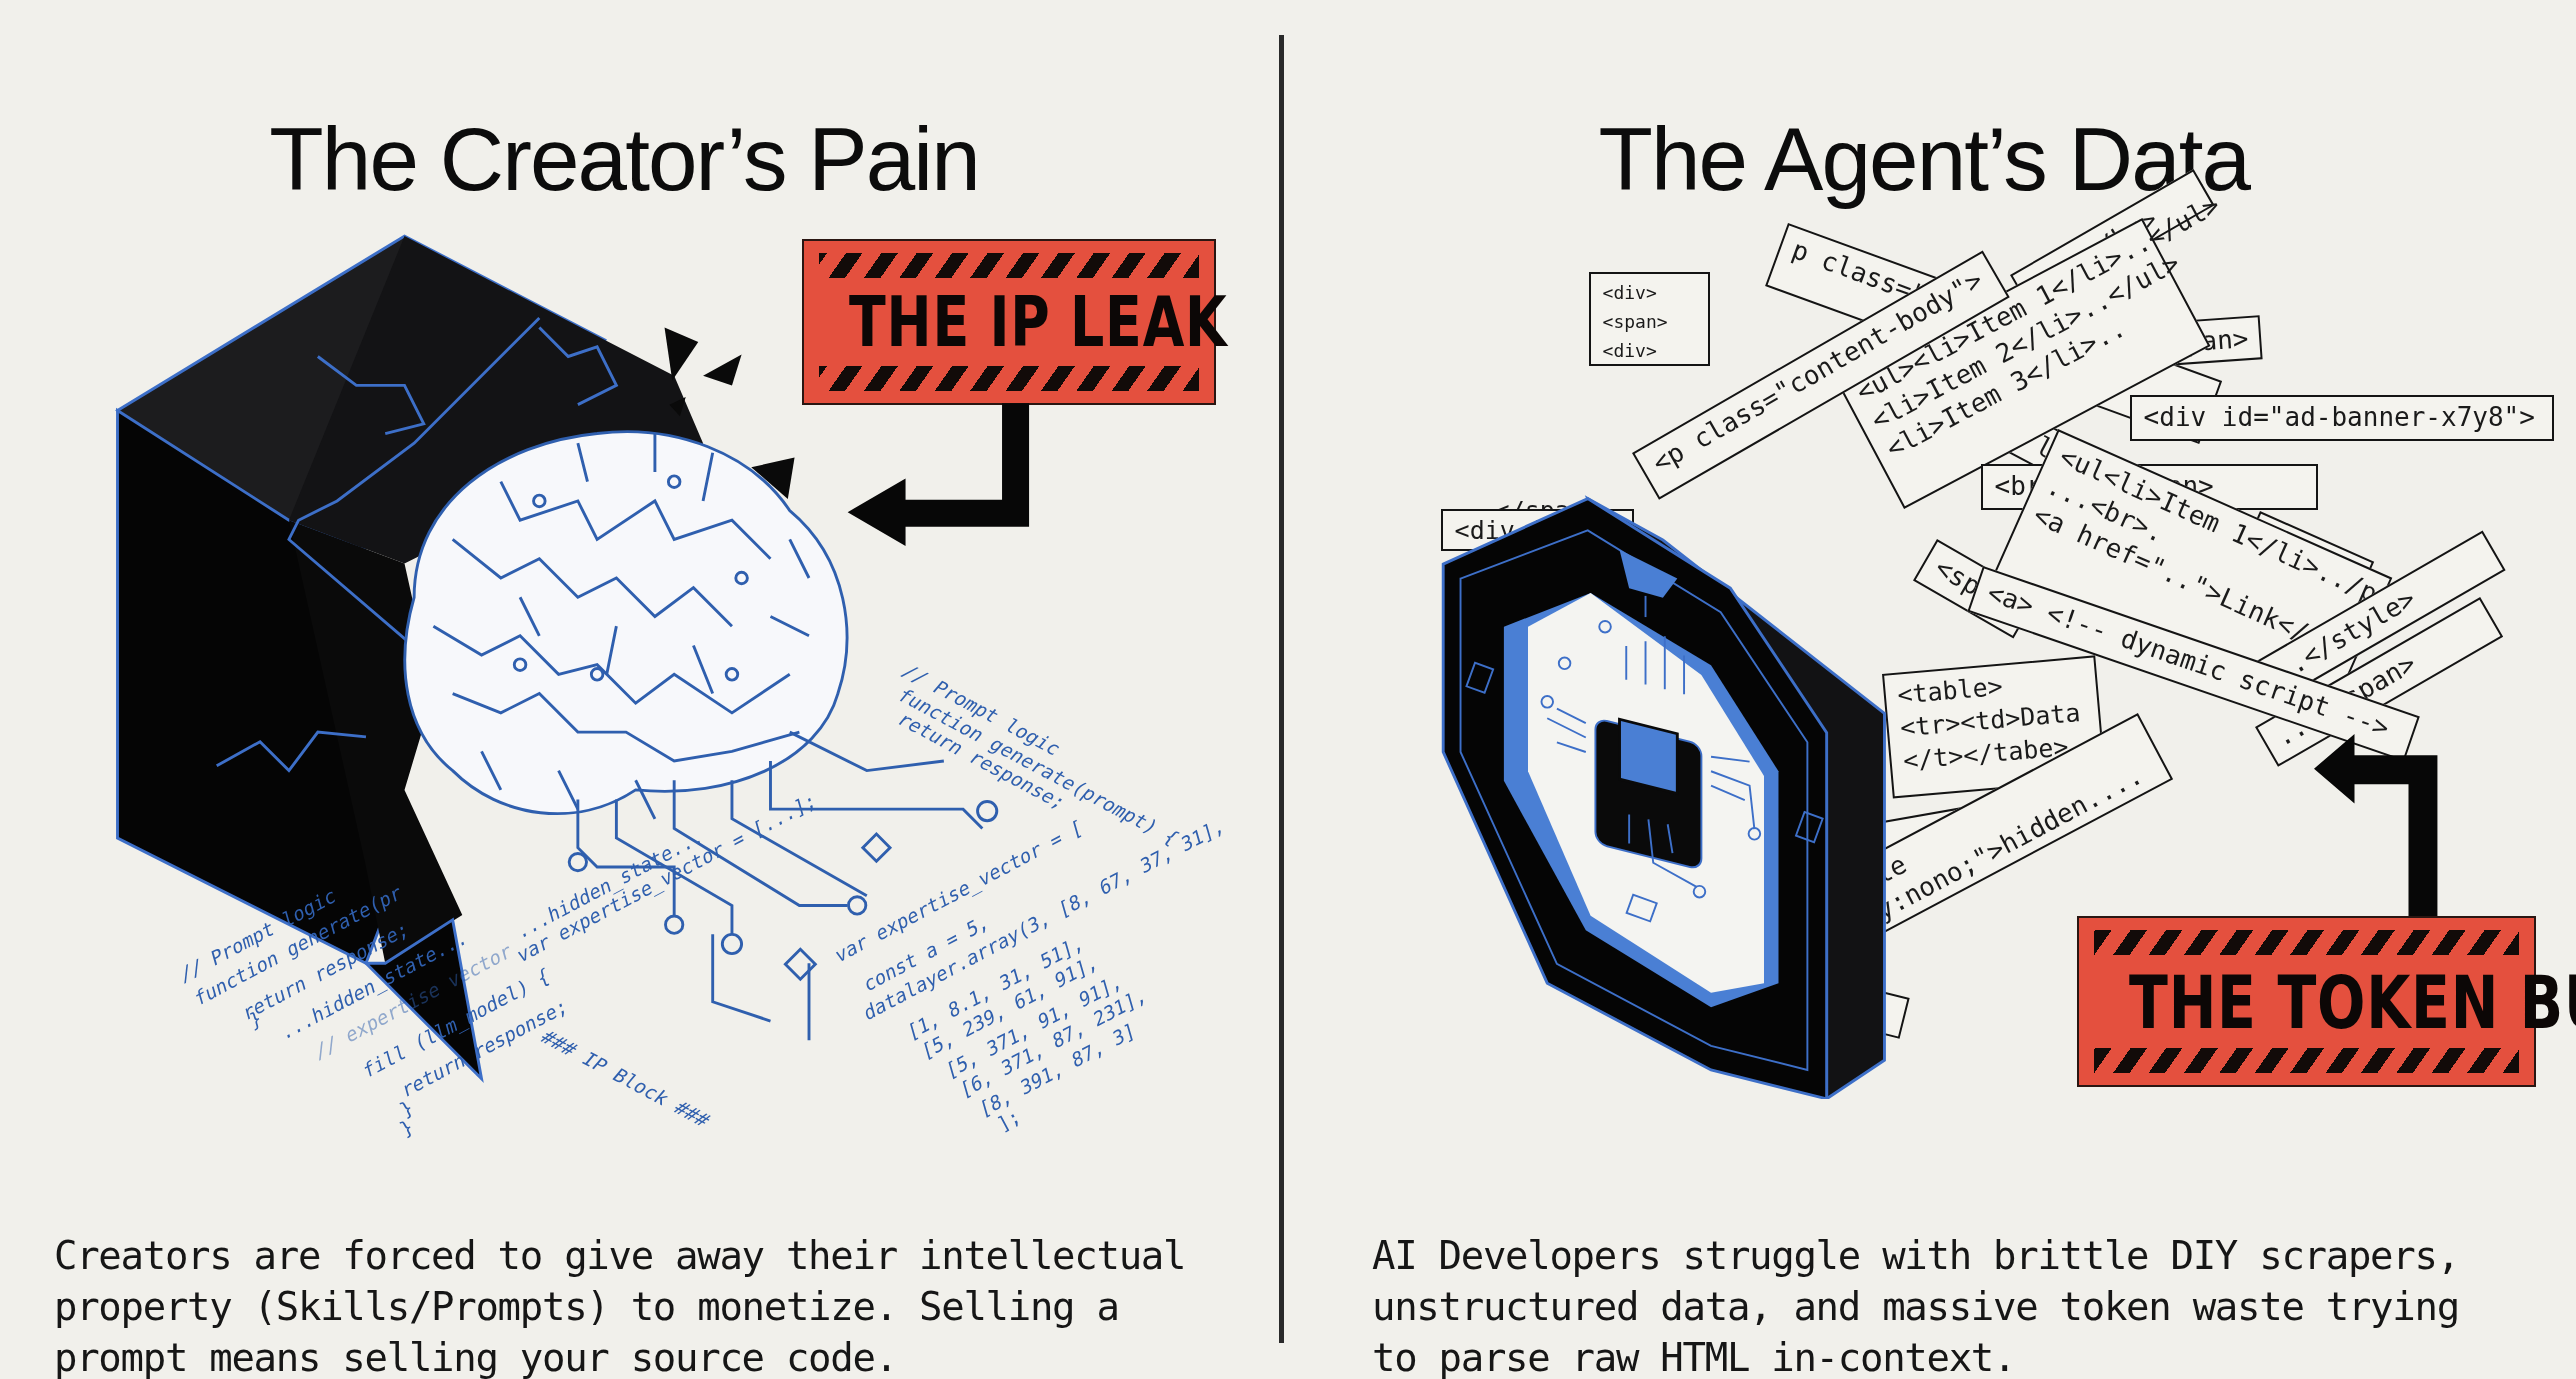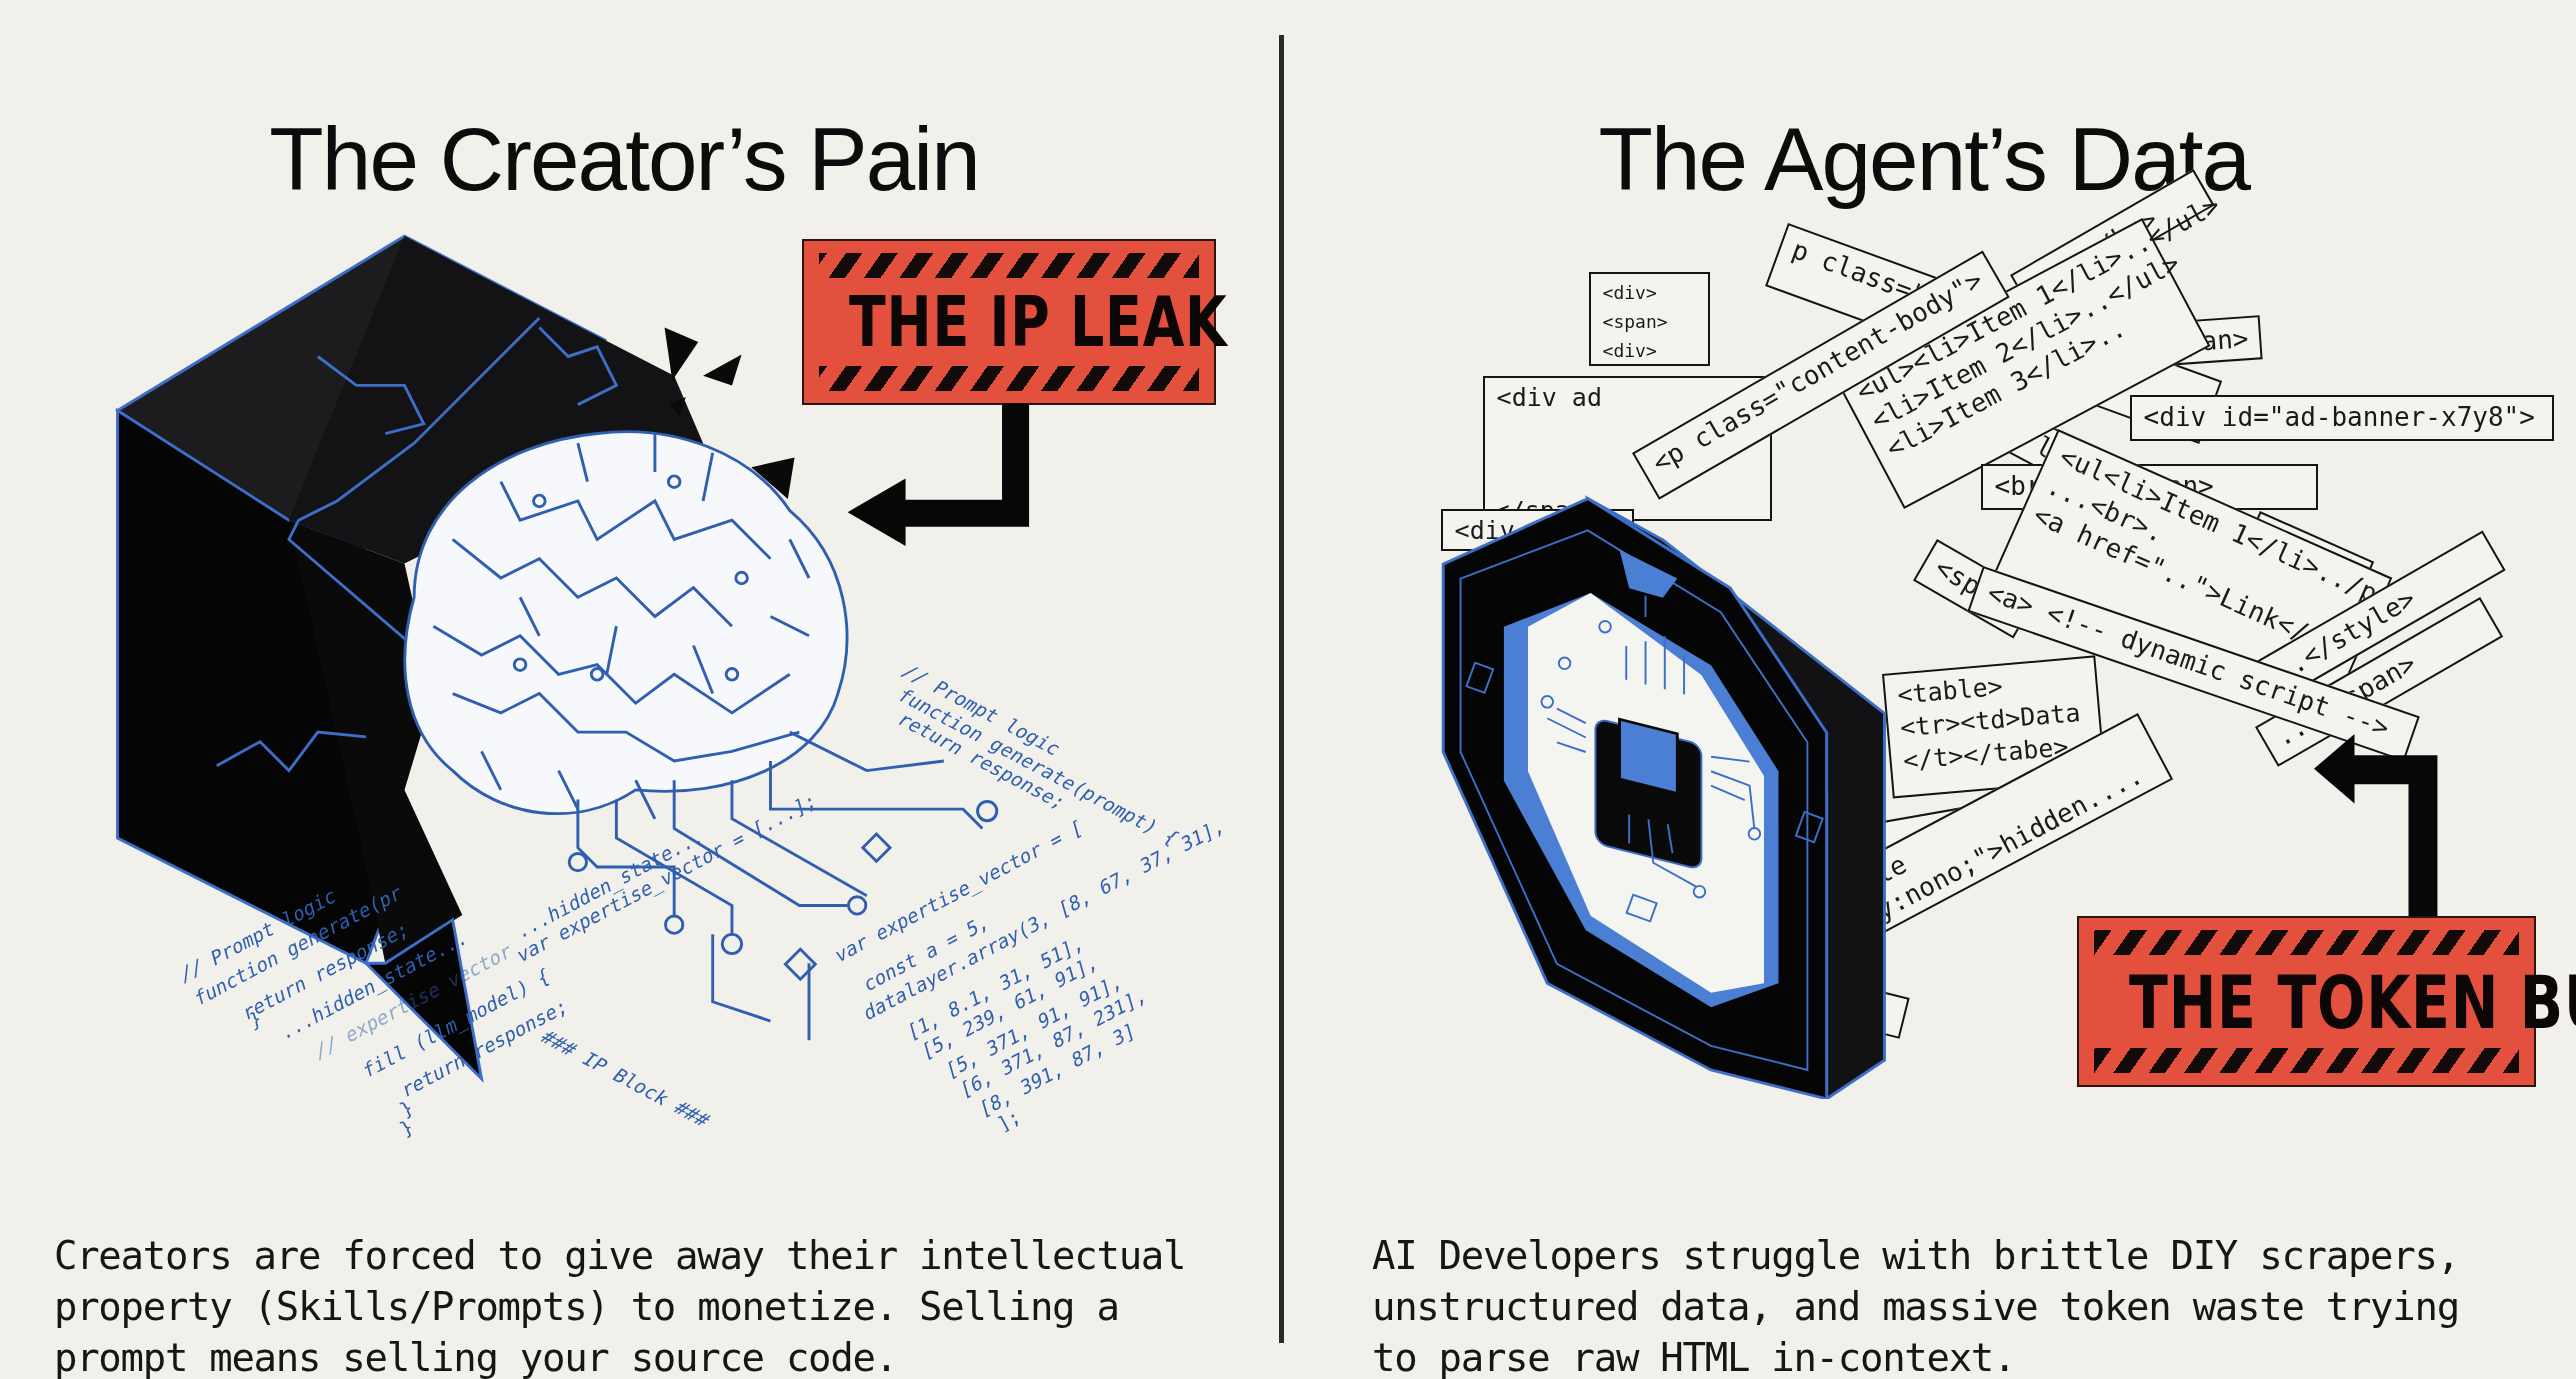--- a/index.html
+++ b/index.html
@@ -178,21 +178,20 @@
 
 <div class="divider"></div>
 
 <section class="panel right">
   <h1 class="title">The Agent’s Data</h1>
 
   <div style="position:absolute;left:0;top:0;width:1289px;height:1156px;">
     <div class="slip" style="left:302px;top:272px;width:121px;height:94px;font-size:18px;line-height:29px;">&lt;div&gt;
 &lt;span&gt;
 &lt;div&gt;</div>
-    <div class="slip" style="left:196px;top:376px;width:289px;height:145px;font-size:25px;">&lt;div ad</div>
     <div class="slip" style="left:196px;top:472px;width:116px;height:44px;border:none;background:transparent;font-size:25px;margin-top:19px;">&lt;/span</div>
     <div class="slip" style="left:154px;top:509px;width:193px;height:42px;font-size:25px;">&lt;div i</div>
 
     <div class="slip" style="left:501px;top:223px;width:462px;height:67px;transform:rotate(20deg);">p class="</div>
     <div class="slip" style="left:723px;top:275px;width:212px;height:42px;transform:rotate(-30deg);">&lt;ep&gt;&lt;/hr&gt;</div>
     <div class="slip" style="left:597px;top:337px;width:328px;height:44px;transform:rotate(28deg);">&lt;span&gt;Rows’ls</div>
     <div class="slip" style="left:790px;top:328px;width:183px;height:44px;transform:rotate(-4deg);">...&lt;/span&gt;</div>
     <div class="slip" style="left:549px;top:381px;width:347px;height:145px;transform:rotate(-28deg);">&lt;ul&gt;&lt;li&gt;Item 1&lt;/li&gt;..&lt;/ul&gt;
 &lt;li&gt;Item 2&lt;/li&gt;..&lt;/ul&gt;
 &lt;li&gt;Item 3&lt;/li&gt;..</div>

